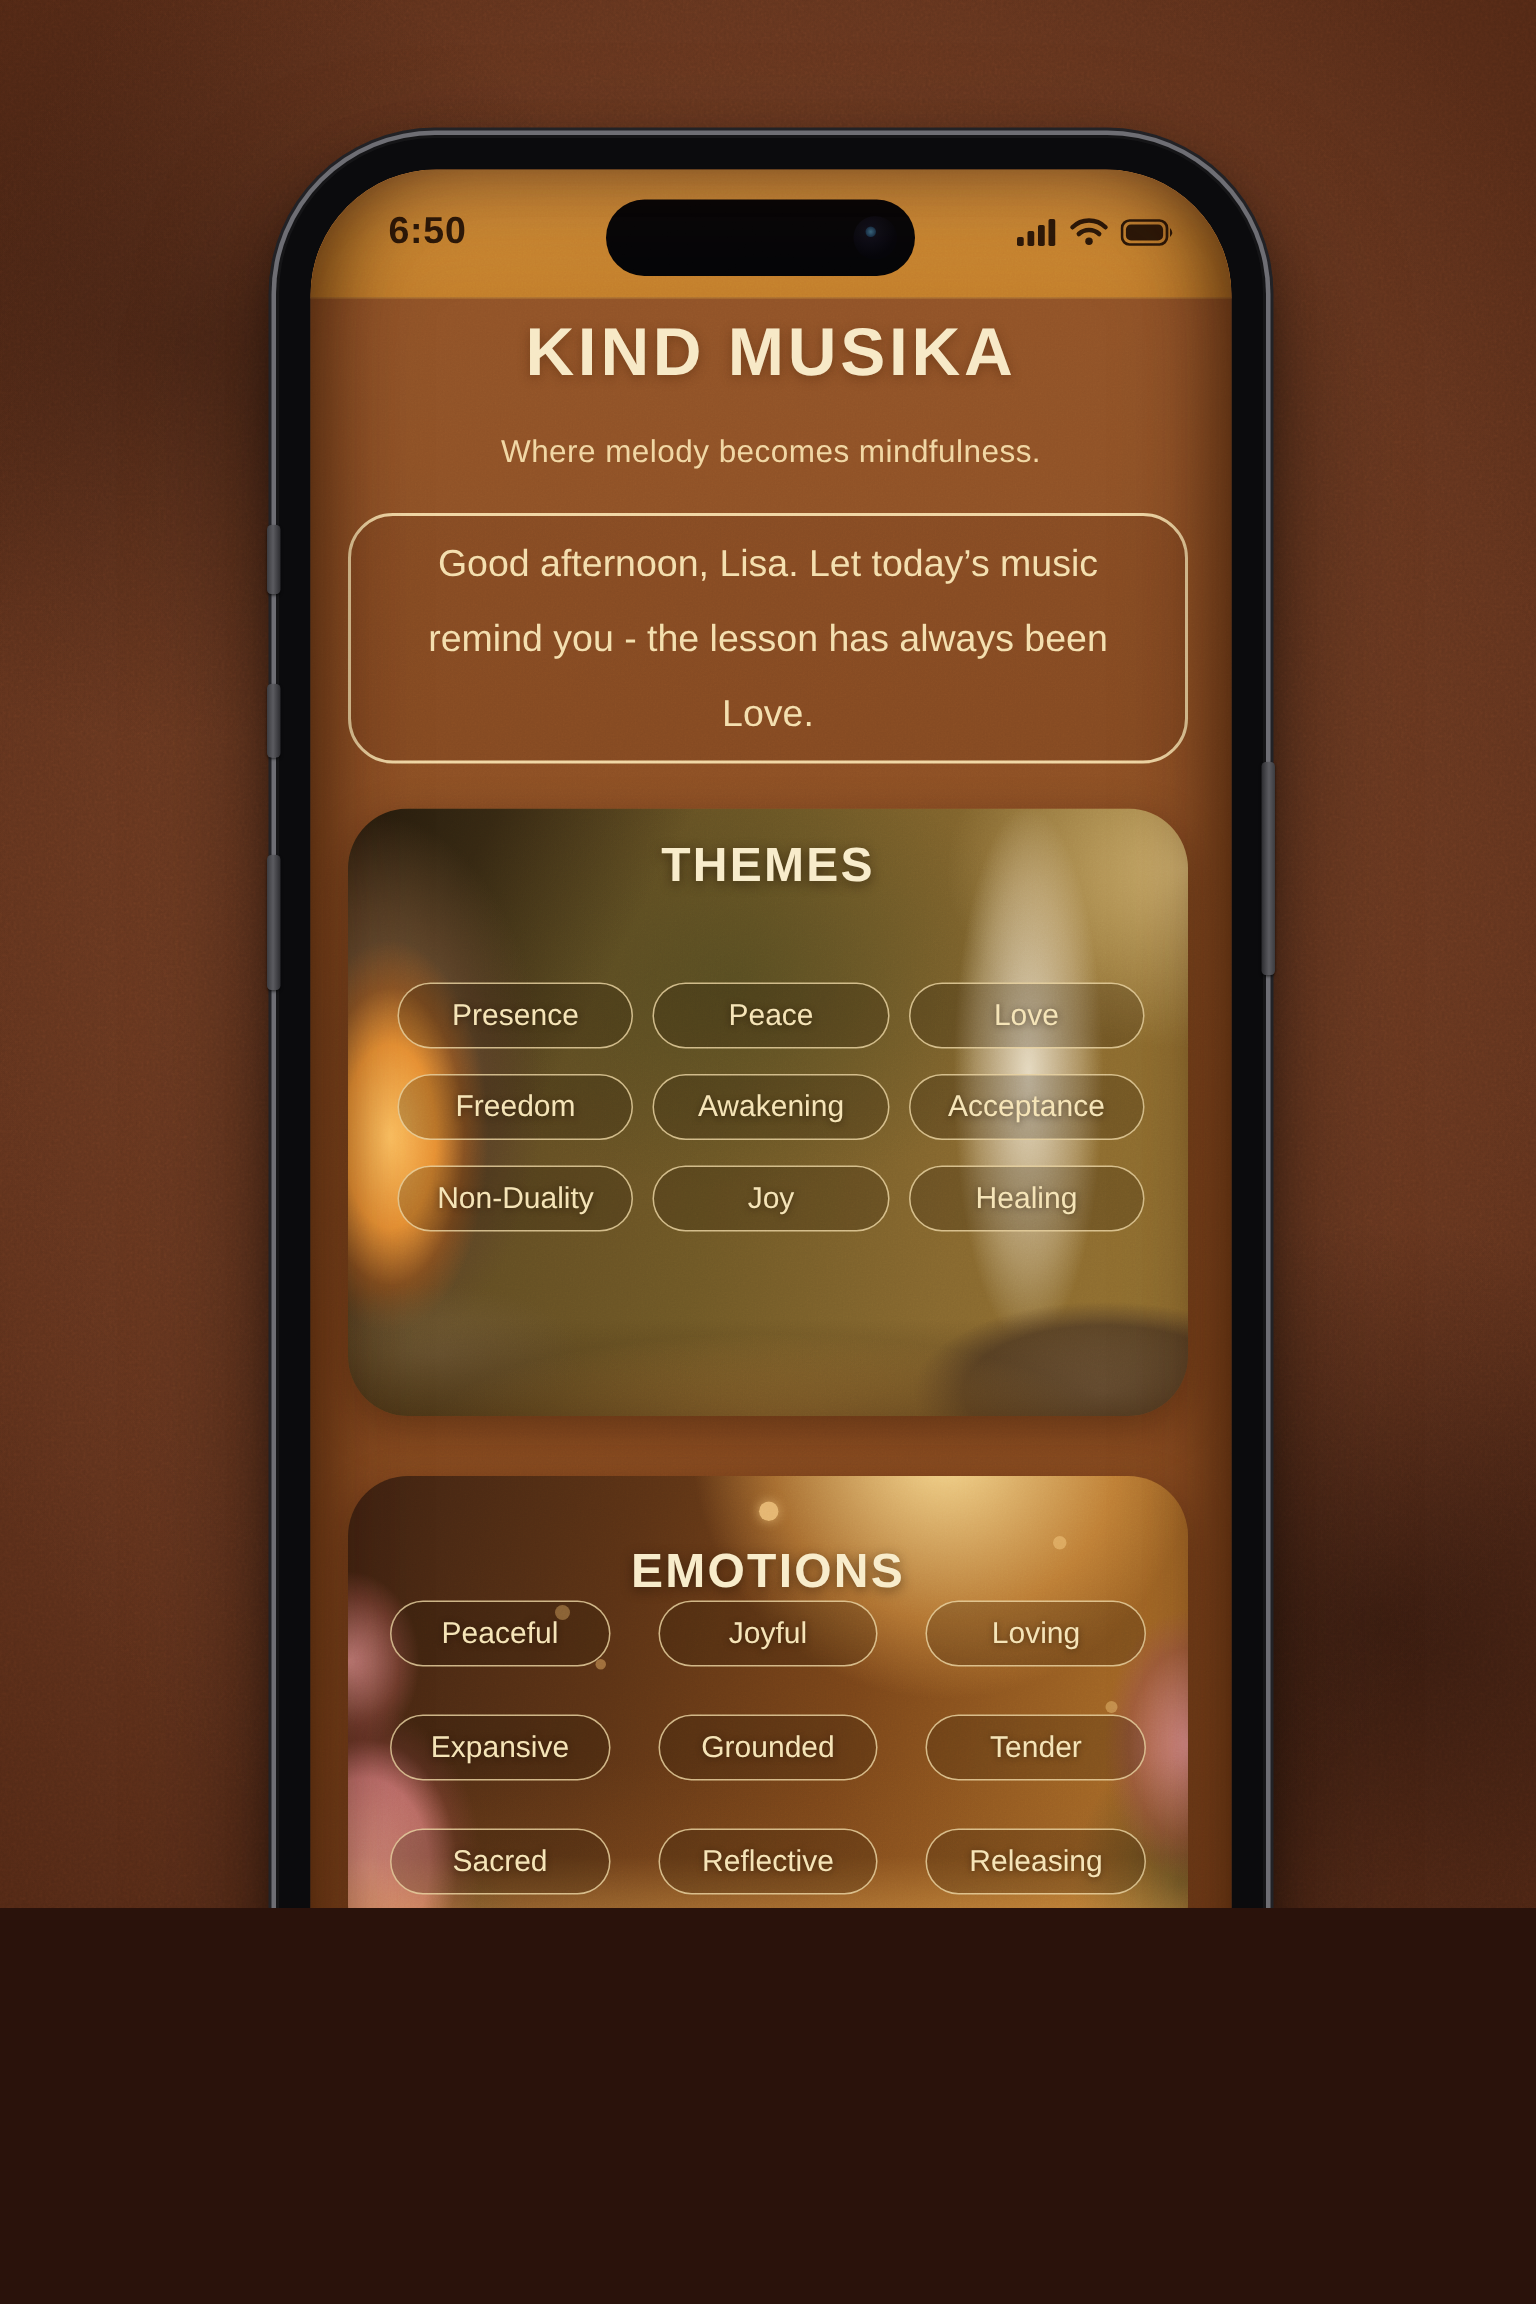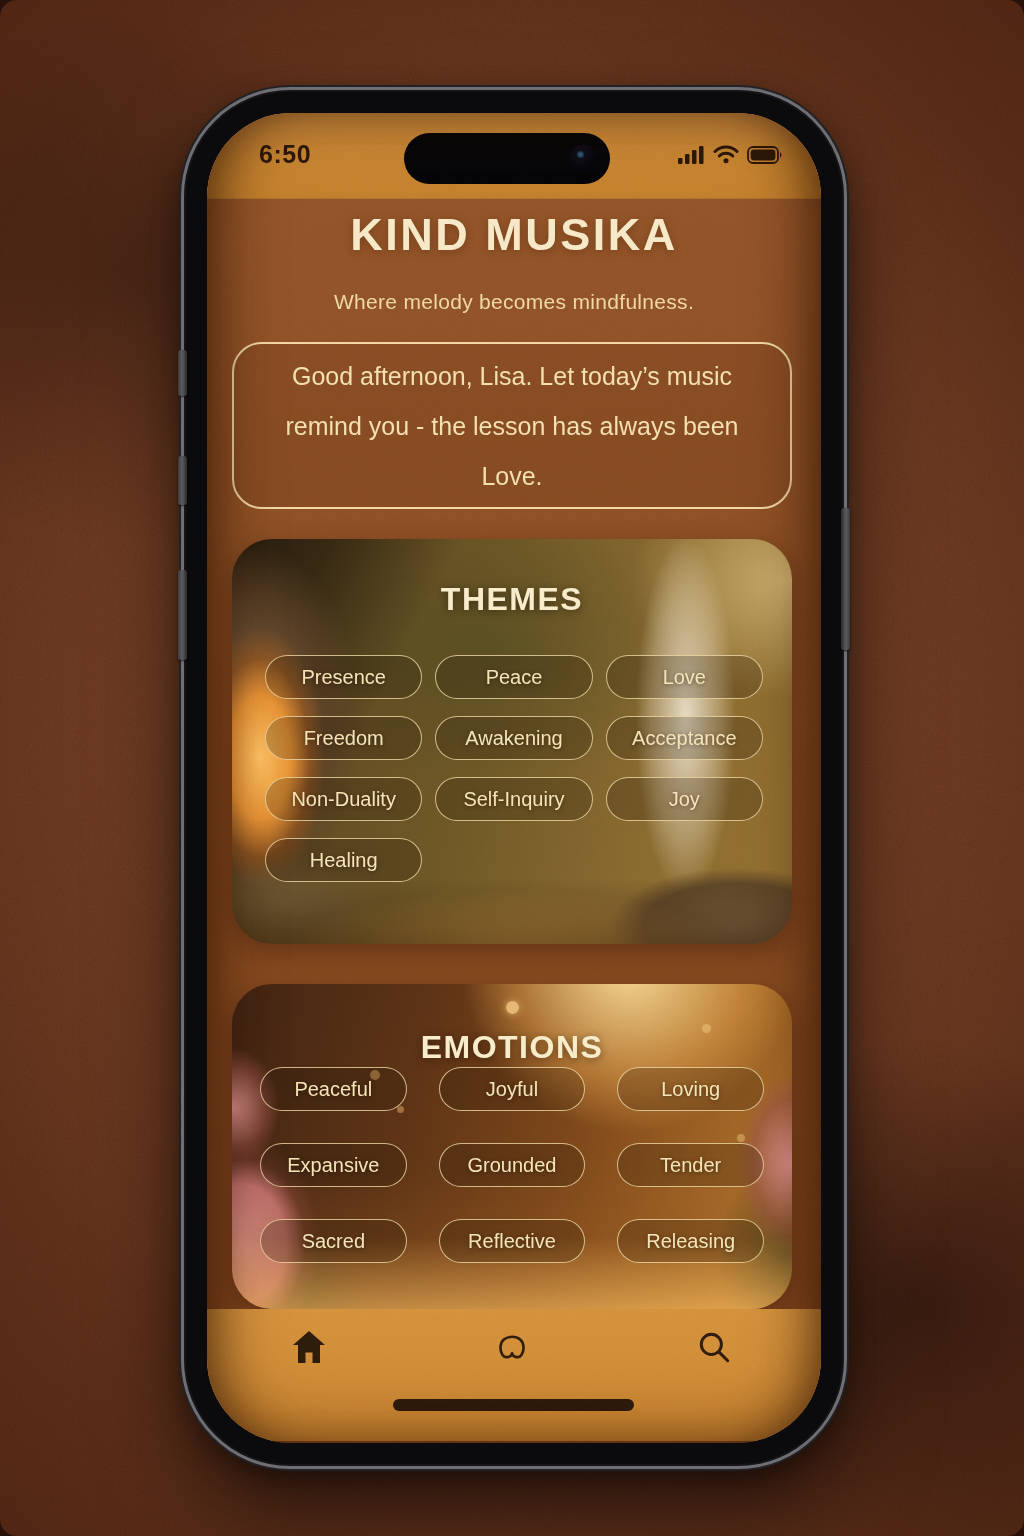--- a/index.html
+++ b/index.html
@@ -1,26 +1,25 @@
 <!DOCTYPE html>
 <html><head>
 <meta charset="utf-8">
 <style>
   * { margin:0; padding:0; box-sizing:border-box; }
   html,body { width:1024px; height:1536px; overflow:hidden; }
   body { font-family:"Liberation Sans", sans-serif; background:#2a120b; }
 
   .stage {
-    position:relative; width:1024px; height:1536px; overflow:hidden;
+    position:relative; width:1024px; height:1272px; overflow:hidden;
     background:
       radial-gradient(ellipse 900px 1100px at 50% 44%, rgba(130,74,44,.55), rgba(0,0,0,0) 70%),
       radial-gradient(ellipse 420px 380px at 12% 18%, rgba(40,18,10,.55), rgba(0,0,0,0) 70%),
       radial-gradient(ellipse 420px 380px at 90% 85%, rgba(30,13,8,.6), rgba(0,0,0,0) 70%),
       radial-gradient(ellipse 1400px 1700px at 50% 50%, #6b3a22 0%, #5d301b 38%, #46200f 65%, #2e130a 88%, #200c06 100%);
-    border-radius: 17px;
   }
   svg.noise { position:absolute; inset:0; width:100%; height:100%; opacity:.22; mix-blend-mode:overlay; pointer-events:none; }
 
   
   .phone {
     position:absolute; left:186px; top:92px; width:656px; height:1372px;
     border-radius:104px; background:#0b0b0d;
     box-shadow: 0 0 0 2px #151517, 0 0 0 5px #6e6e74, 0 0 0 7px #222226,
                 0 45px 90px rgba(0,0,0,.6), 0 10px 30px rgba(0,0,0,.5);
   }
@@ -85,21 +84,21 @@
       radial-gradient(ellipse 170px 80px at 90% 96%, #7c6244 0%, #5e4628 55%, rgba(0,0,0,0) 75%),
       radial-gradient(ellipse 140px 65px at 10% 90%, #6f5935 0%, rgba(0,0,0,0) 72%),
       radial-gradient(ellipse 64px 230px at 81% 44%, rgba(246,238,219,.85), rgba(235,219,188,.35) 55%, rgba(0,0,0,0) 78%),
       radial-gradient(ellipse 230px 170px at 100% 10%, rgba(255,226,158,.55), rgba(0,0,0,0) 70%),
       radial-gradient(ellipse 80px 160px at 5% 54%, #ffc261 0%, #e89134 38%, rgba(160,88,28,.6) 62%, rgba(0,0,0,0) 82%),
       radial-gradient(ellipse 150px 240px at 3% 46%, #8a6a48 0%, rgba(92,66,40,.85) 50%, rgba(0,0,0,0) 76%),
       linear-gradient(118deg, rgba(34,24,11,.92) 0%, rgba(38,27,12,.72) 13%, rgba(0,0,0,0) 30%),
       radial-gradient(ellipse 280px 190px at 46% 28%, rgba(68,68,30,.5), rgba(0,0,0,0) 75%),
       linear-gradient(100deg, #574320 0%, #6f5826 45%, #87682f 72%, #937030 100%);
   }
-  .themes-card .card-title { margin-top:42px; }
+  .themes-card .card-title { margin-top:19px; }
   .themes-grid { top:116px; left:33px; right:29px; column-gap:13px; row-gap:17px; }
 
   
   .emotions-card { top:871px; height:325px;
     background:
       linear-gradient(to top, rgba(255,190,95,.6), rgba(150,90,35,.22) 22%, rgba(0,0,0,0) 42%),
       radial-gradient(circle 210px at 71% -6%, rgba(255,226,152,.95), rgba(240,170,80,.45) 55%, rgba(0,0,0,0) 80%),
       radial-gradient(ellipse 95px 130px at 2% 80%, #e2938f 0%, #c06f6e 45%, rgba(120,60,50,.55) 65%, rgba(0,0,0,0) 82%),
       radial-gradient(ellipse 60px 75px at 0% 38%, #d98b88 0%, rgba(150,80,70,.5) 58%, rgba(0,0,0,0) 80%),
       radial-gradient(ellipse 72px 115px at 100% 55%, #dd8f8c 0%, rgba(160,85,75,.55) 55%, rgba(0,0,0,0) 78%),
@@ -186,21 +185,20 @@
       <div class="photo-card themes-card">
         <div class="card-title">THEMES</div>
         <div class="grid themes-grid">
           <button class="pill">Presence</button>
           <button class="pill">Peace</button>
           <button class="pill">Love</button>
           <button class="pill">Freedom</button>
           <button class="pill">Awakening</button>
           <button class="pill">Acceptance</button>
           <button class="pill">Non-Duality</button>
-          <button class="pill">Self-Inquiry</button>
           <button class="pill">Joy</button>
           <button class="pill">Healing</button>
         </div>
       </div>
 
       <div class="photo-card emotions-card">
         <div class="bokeh" style="left:138px;top:86px;width:10px;height:10px;background:rgba(225,170,100,.6);"></div>
         <div class="bokeh" style="left:165px;top:122px;width:7px;height:7px;background:rgba(225,170,100,.5);"></div>
         <div class="bokeh" style="left:470px;top:40px;width:9px;height:9px;background:rgba(240,195,120,.55);"></div>
         <div class="bokeh" style="left:505px;top:150px;width:8px;height:8px;background:rgba(240,195,120,.45);"></div>

